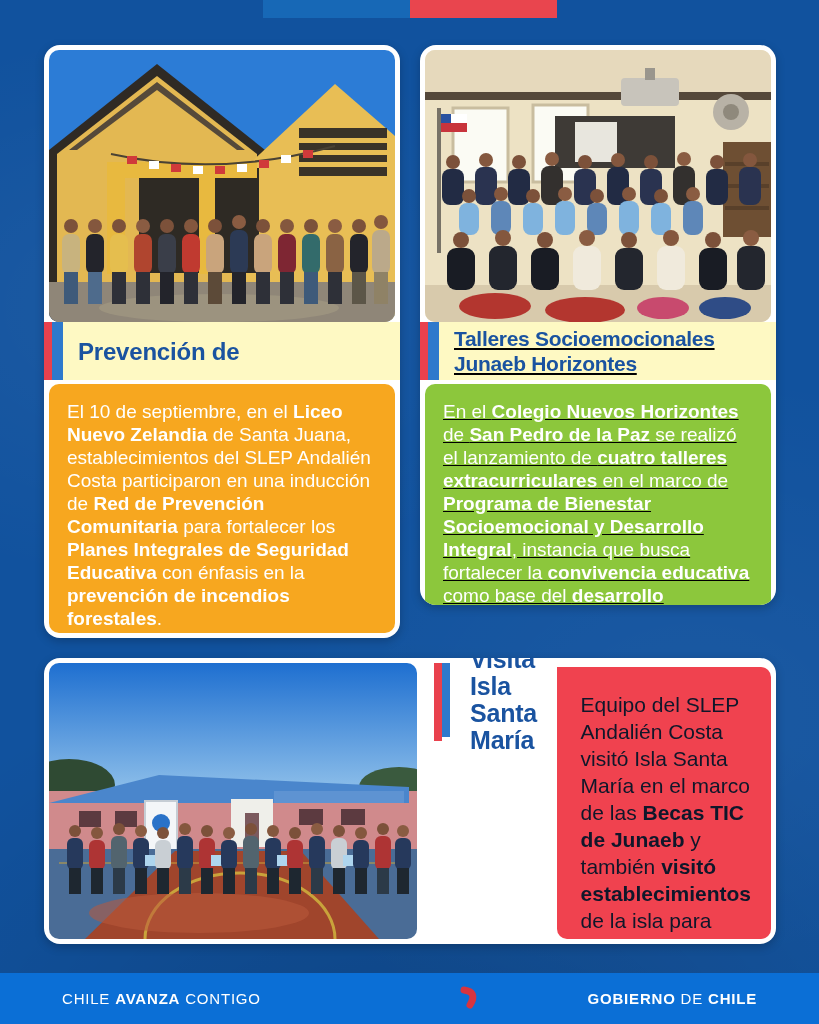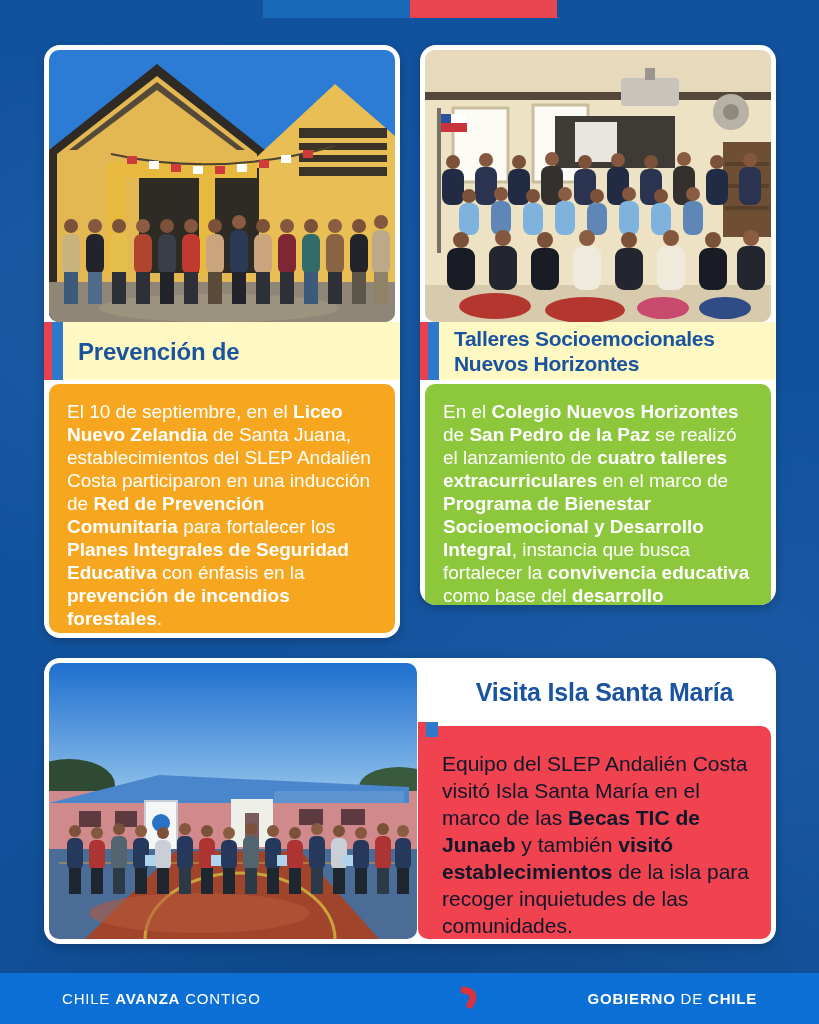--- a/index.html
+++ b/index.html
@@ -19,21 +19,21 @@
 
   
   .top-bar{ position:absolute; left:263px; top:0; width:294px; height:18px; display:flex; }
   .top-bar .half-blue{ flex:1; background:#1768B6; }
   .top-bar .half-red{ flex:1; background:#E9454E; }
 
   
   .card{ position:absolute; background:#fff; border-radius:16px;
          box-shadow:0 3px 10px rgba(0,0,0,0.22); overflow:hidden; }
   .card-left  { left:44px;  top:45px; width:356px; height:593px; }
-  .card-right { left:420px; top:45px; width:356px; height:560px; }
+  .card-right { left:420px; top:45px; width:356px; height:560px;text-decoration:underline; }
   .card-bottom{ left:44px;  top:658px; width:732px; height:286px; }
 
   .photo-wrap{ margin:5px 5px 0 5px; border-radius:10px; overflow:hidden; height:272px; }
   .photo-wrap svg{ display:block; width:100%; height:100%; }
 
   .title-band{ position:relative; height:58px; background:#fef9c3;
                display:flex; flex-direction:column; justify-content:center;
                padding-left:34px; }
   .stripe-red { position:absolute; left:0; top:0; bottom:0; width:8px;  background:#E9414D; }
   .stripe-blue{ position:absolute; left:8px; top:0; bottom:0; width:11px; background:#2E79CC; }
@@ -45,21 +45,21 @@
                font-size:19px; line-height:23px; padding:16px 18px;
                height:249px; }
   .text-block b{ font-weight:bold; }
   .block-orange{ background:#F7A71F; }
   .block-green { background:#8CC73C; }
 
   
   .card-bottom{ display:flex; padding:5px; }
   .photo-wrap-wide{ width:368px; height:276px; border-radius:10px; overflow:hidden; flex:none; }
   .photo-wrap-wide svg{ display:block; width:100%; height:100%; }
-  .bottom-right{ position:relative; flex:1; margin-left:1px; display:flex; flex-direction:column; }
+  .bottom-right{ position:relative; flex:1; margin-left:17px; display:flex; flex-direction:row;padding-left:16px; }
   .bottom-right .stripe-red { height:78px; bottom:auto; }
   .bottom-right .stripe-blue{ height:74px; bottom:auto; width:12px; }
   .title-band-bottom{ position:relative; height:74px; background:#fff;
                       display:flex; align-items:center; justify-content:center;
                       padding-left:20px; }
   .title-band-bottom .card-title{ font-size:25px; }
   .block-red{ margin-top:4px; flex:1; background:#F0424F; border-radius:0 10px 10px 10px;
               color:#0f172a; font-size:21px; line-height:27px; padding:24px 20px 0 24px; }
   .block-red b{ font-weight:bold; }
 
@@ -329,21 +329,21 @@
         <ellipse cx="70" cy="256" rx="36" ry="13" fill="#B3362F"></ellipse>
         <ellipse cx="160" cy="260" rx="40" ry="13" fill="#B3362F"></ellipse>
         <ellipse cx="238" cy="258" rx="26" ry="11" fill="#C84A6E"></ellipse>
         <ellipse cx="300" cy="258" rx="26" ry="11" fill="#2F4C86"></ellipse>
       </svg>
     </div>
     <div class="title-band">
       <div class="stripe-red"></div>
       <div class="stripe-blue"></div>
       <div class="card-title">Talleres Socioemocionales</div>
-      <div class="card-title">Nuevos Horizontes</div>
+      <div class="card-title">Junaeb Horizontes</div>
     </div>
     <div class="text-block block-green"><span>En el </span><b>Colegio Nuevos Horizontes</b><span> de </span><b>San Pedro de la Paz</b><span> se realizó el lanzamiento de </span><b>cuatro talleres extracurriculares</b><span> en el marco de </span><b>Programa de Bienestar Socioemocional y Desarrollo Integral</b><span>, instancia que busca fortalecer la </span><b>convivencia educativa</b><span> como base del </span><b>desarrollo académico</b><span>, </span><b>personal</b><span> e </span><b>integral</b><span> de los estudiantes.</span></div>
   </div>
 
   <div class="card card-bottom">
     <div class="photo-wrap-wide">
       <svg viewBox="0 0 368 276" preserveAspectRatio="none">
         <defs>
           <linearGradient id="sky3" x1="0" y1="0" x2="0" y2="1">
             <stop offset="0" stop-color="#1E6FD0"></stop>

